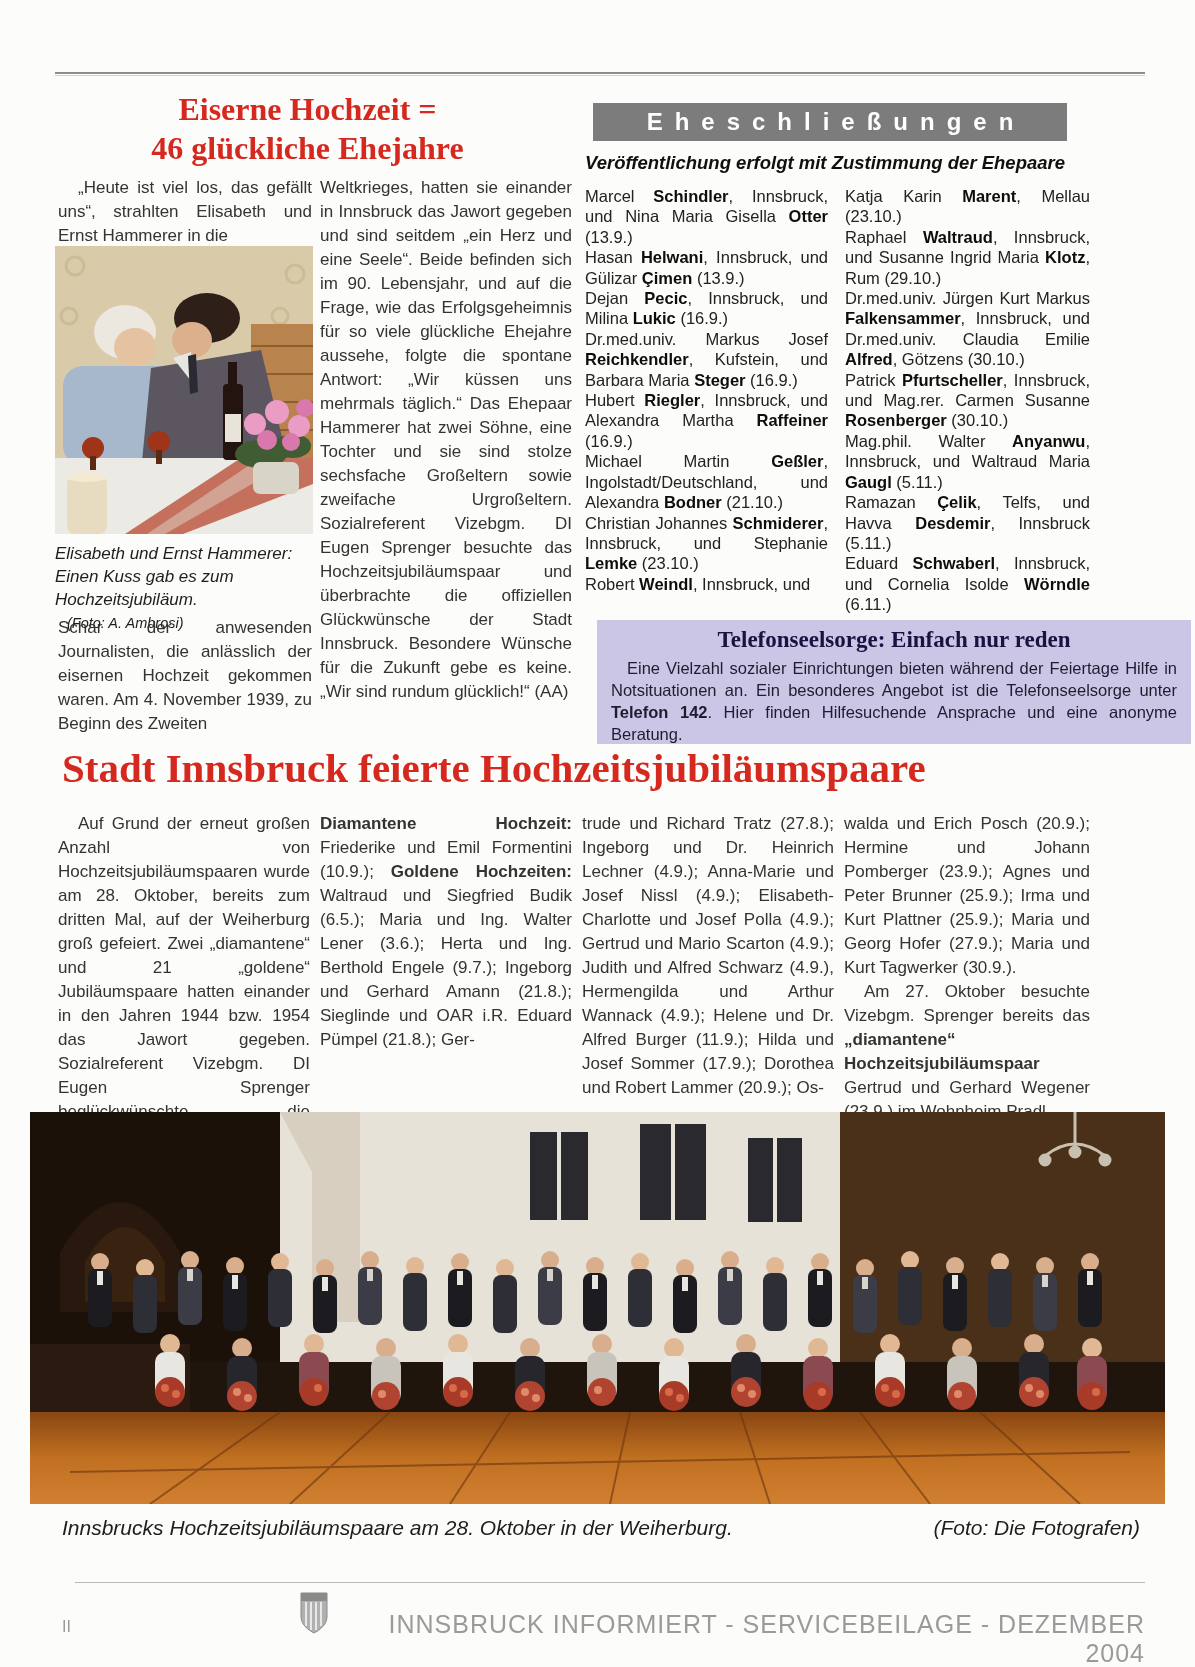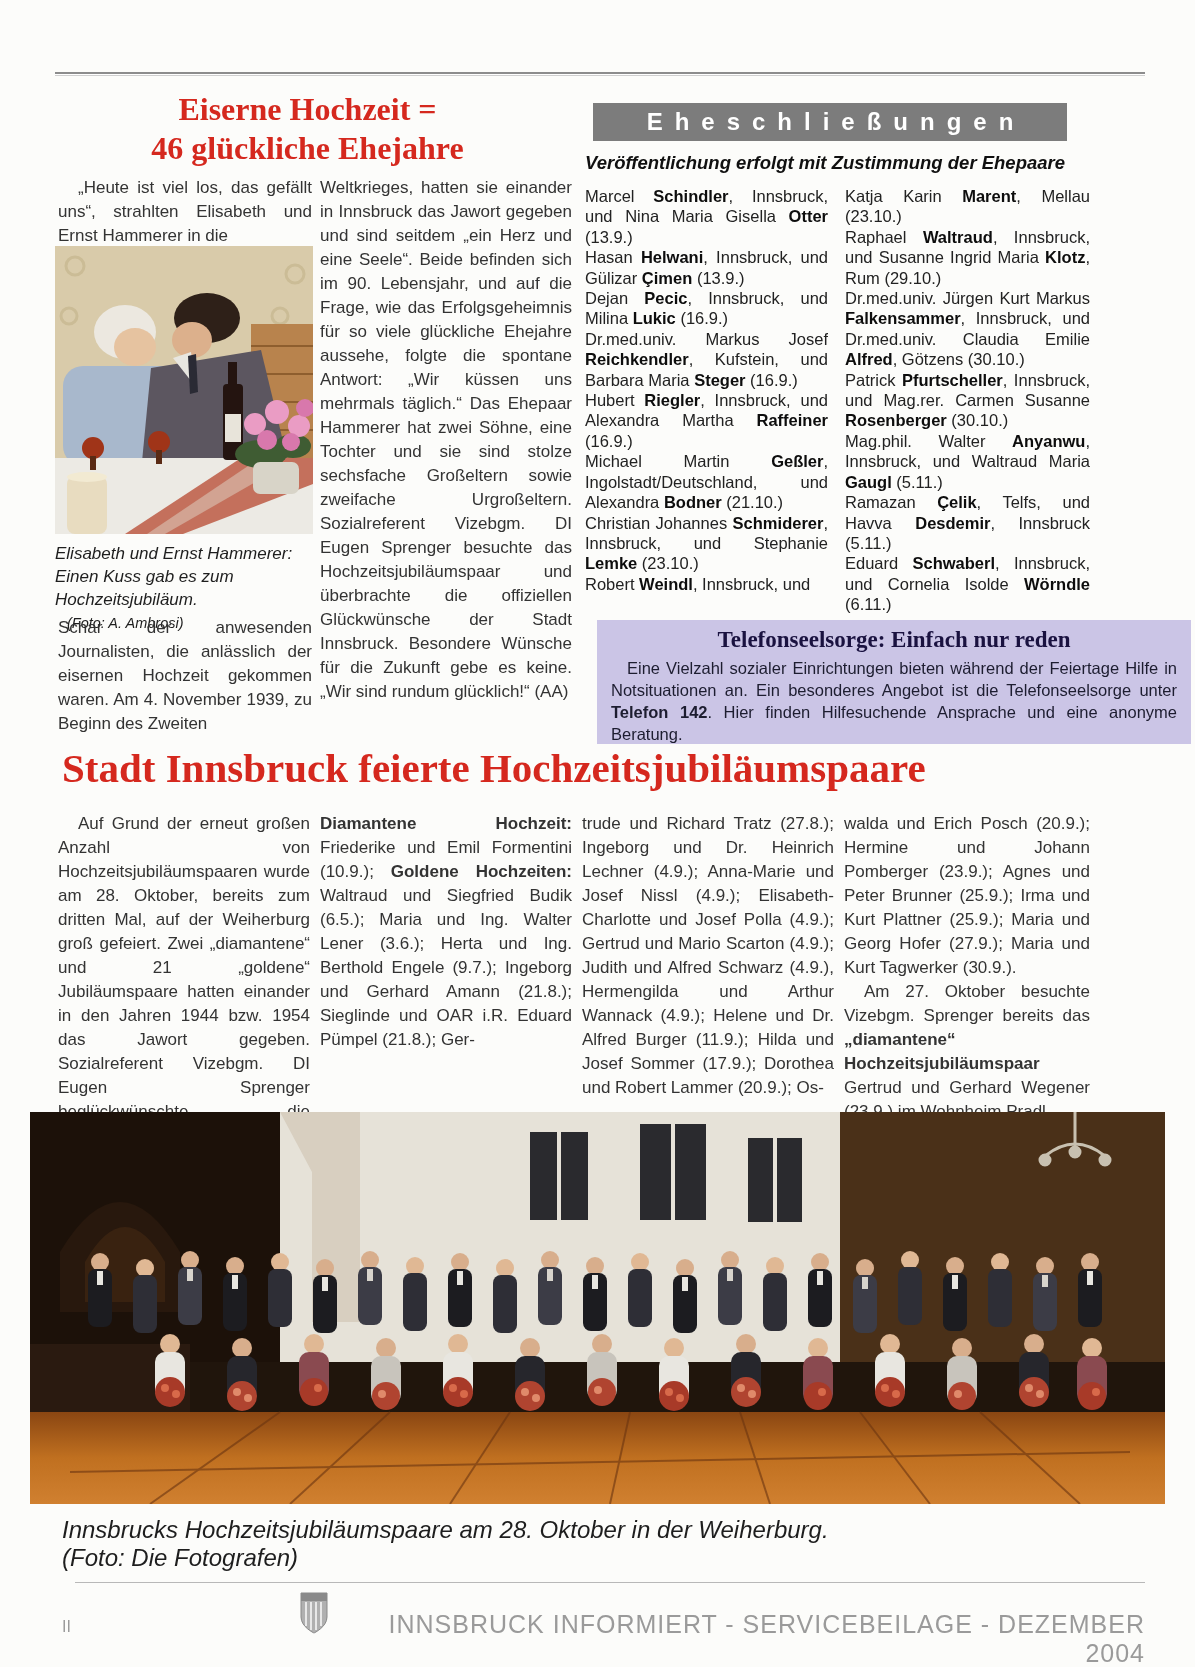--- a/index.html
+++ b/index.html
@@ -44,22 +44,22 @@
   
   .a2-title{left:62px;top:744px;width:1085px;font-family:"Liberation Serif",serif;
             font-weight:bold;font-size:41px;color:#d5281e;}
   .a2col{top:812px;width:252px;height:300px;overflow:hidden;}
   .a2c1{left:58px;}  .a2c2{left:320px;}  .a2c3{left:582px;}  .a2c4{left:844px;width:246px;}
   .a2col p{margin:0;}
   .a2col p + p{text-indent:20px;}
 
   
   .photo2{left:30px;top:1112px;width:1135px;height:392px;}
-  .caption2{left:62px;top:1516px;width:1078px;font-size:24px;font-style:italic;color:#1e1e1e;
-            display:flex;justify-content:space-between;flex-direction:column;}
+  .caption2{left:62px;top:1516px;width:1078px;font-size:21px;font-style:italic;color:#1e1e1e;
+            display:flex;justify-content:space-between;}
 
   
   .foot-rule{left:75px;top:1582px;width:1070px;height:0;border-top:1px solid #b8b8b8;}
   .pageno{left:62px;top:1618px;font-size:16px;color:#9a9a9a;}
   .shield{left:300px;top:1592px;width:28px;height:42px;}
   .brand{left:360px;top:1610px;width:785px;text-align:right;font-size:25px;color:#9a9a9a;letter-spacing:1px;}
 
   b{font-weight:bold;}
 </style>
 </head>

